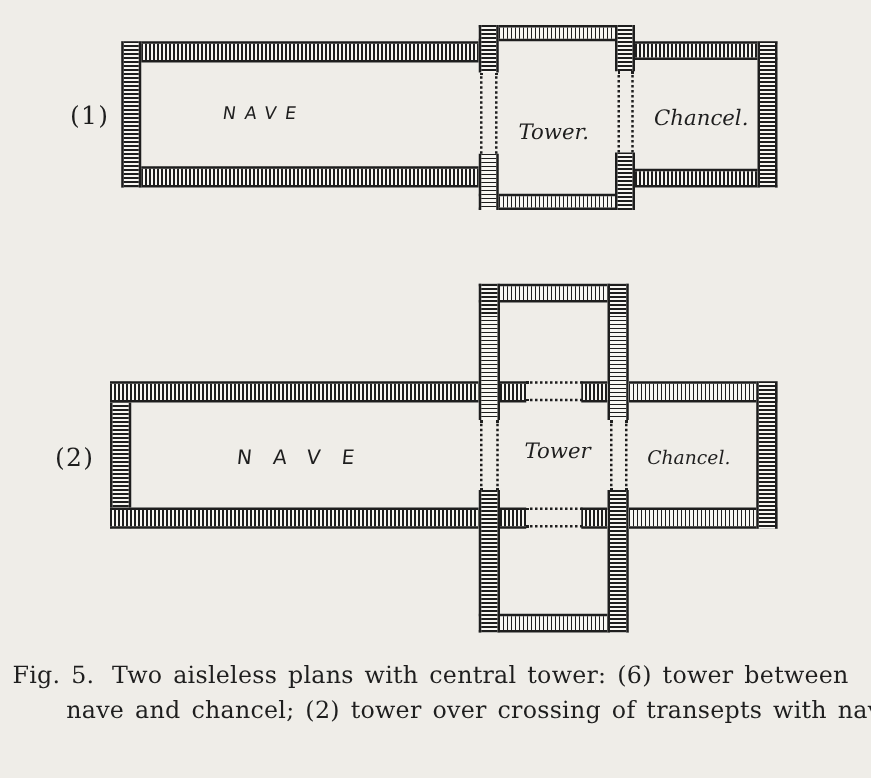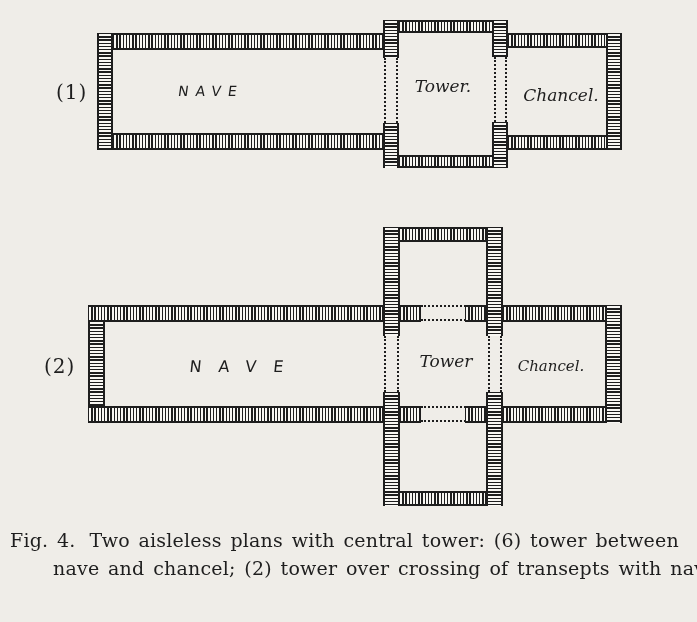--- a/index.html
+++ b/index.html
@@ -71,21 +71,21 @@
     <div class="dv" style="left:384px;top:58px;height:65px;"></div>
     <div class="dv" style="left:396px;top:58px;height:65px;"></div>
     <div class="dv" style="left:494px;top:57px;height:65px;"></div>
     <div class="dv" style="left:505px;top:57px;height:65px;"></div>
 
     <div class="wh" style="left:508px;top:33px;width:114px;height:15px;"></div>
     <div class="wh" style="left:508px;top:135px;width:114px;height:15px;"></div>
     <div class="wv" style="left:606px;top:33px;width:16px;height:117px;"></div>
 
     <div class="room nave1" style="left:211px;top:91px;">NAVE</div>
-    <div class="room hand" style="left:443px;top:86px;">Tower.</div>
+    <div class="room hand" style="left:443px;top:106px;">Tower.</div>
     <div class="room hand" style="left:561px;top:95px;">Chancel.</div>
   </div>
 
   <div>
     <div class="idx" style="left:44px;top:354px;">(2)</div>
 
     <div class="wv" style="left:88px;top:305px;width:17px;height:118px;"></div>
     <div class="wh" style="left:88px;top:305px;width:295px;height:17px;"></div>
     <div class="wh" style="left:88px;top:406px;width:295px;height:17px;"></div>
 
@@ -113,17 +113,17 @@
     <div class="wh" style="left:503px;top:305px;width:119px;height:17px;"></div>
     <div class="wh" style="left:503px;top:406px;width:119px;height:17px;"></div>
     <div class="wv" style="left:605px;top:305px;width:17px;height:118px;"></div>
 
     <div class="room nave2" style="left:245px;top:366px;">NAVE</div>
     <div class="room hand" style="left:446px;top:361px;">Tower</div>
     <div class="room hand-sm" style="left:551px;top:366px;">Chancel.</div>
   </div>
 
   <div class="caption">
-    <div class="cap-line"><span class="fig-num">Fig. 4.</span><span>Two aisleless plans with central tower: (6) tower between</span></div>
+    <div class="cap-line"><span class="fig-num">Fig. 5.</span><span>Two aisleless plans with central tower: (6) tower between</span></div>
     <div class="cap-line cap-indent">nave and chancel; (2) tower over crossing of transepts with nave</div>
   </div>
 
 </div>
 
 </body></html>

